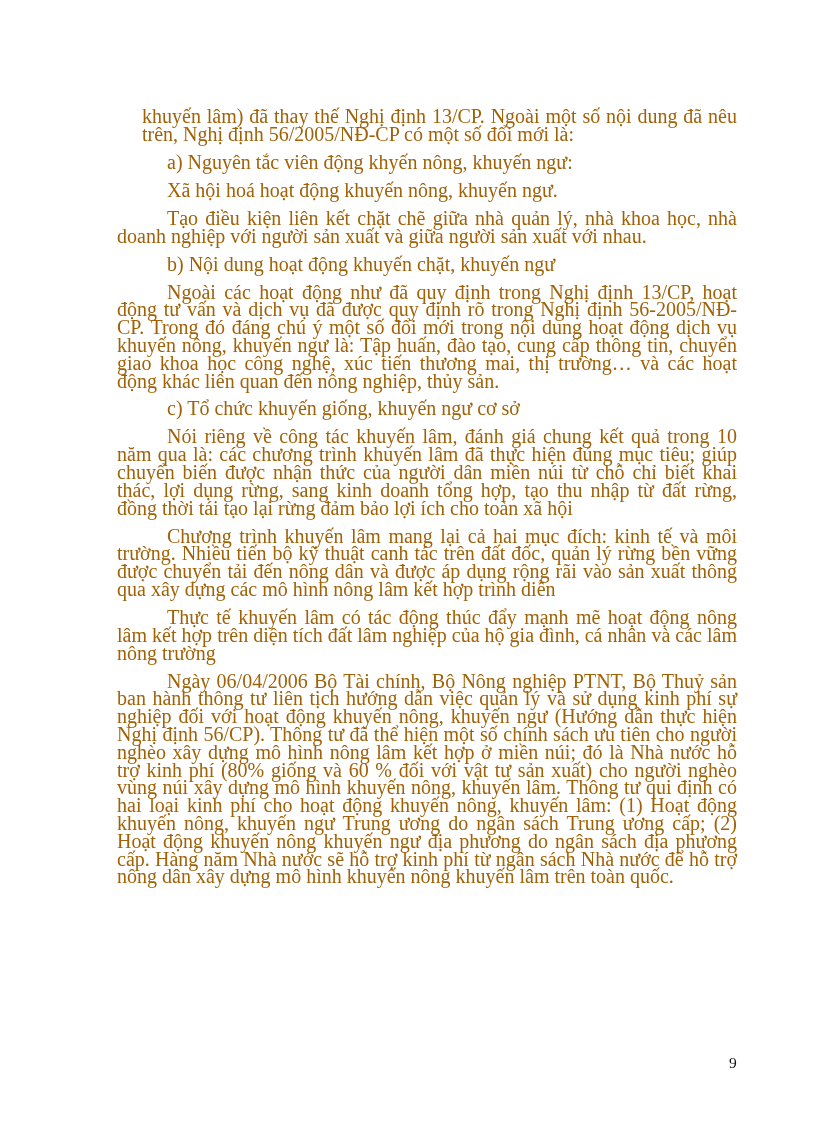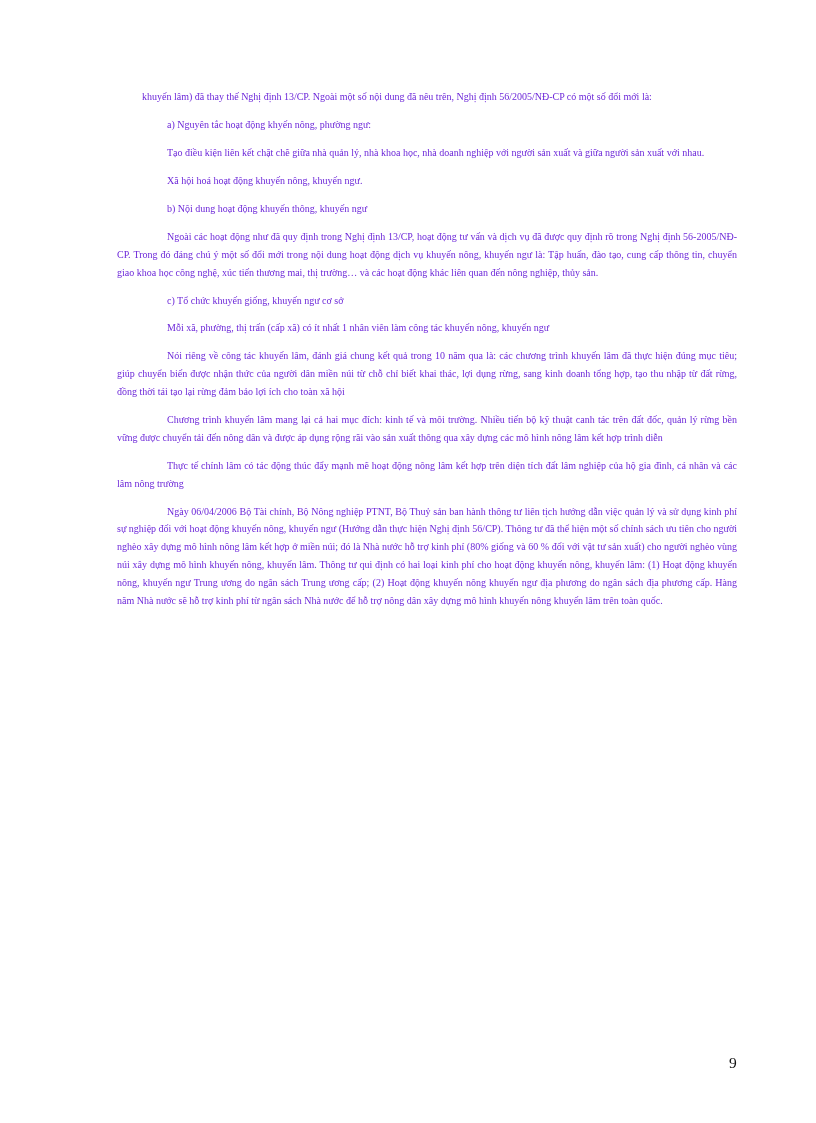--- a/index.html
+++ b/index.html
@@ -1,25 +1,25 @@
 <!DOCTYPE html>
 <html><head>
 <meta charset="utf-8">
 <style>
   html, body { margin: 0; padding: 0; background: #ffffff; }
   body { width: 816px; height: 1123px; position: relative; overflow: hidden; }
   .page {
     position: absolute;
     left: 117px;
-    top: 88px;
+    top: 108px;
     width: 620px;
     font-family: "Liberation Serif", "DejaVu Serif", serif;
-    font-size: 10px;
+    font-size: 20px;
     line-height: 17.8px;
-    color: #6d28d9;
+    color: #a16207;
   }
   .page p {
     margin: 0 0 10.2px 0;
     text-align: justify;
     text-indent: 50px;
   }
   .page p.cont {
     margin-left: 25px;
     text-indent: 0;
   }
@@ -33,26 +33,25 @@
     font-family: "Liberation Serif", "DejaVu Serif", serif;
     font-size: 15.5px;
     color: #111111;
   }
 </style>
 </head>
 <body>
 
 <div class="page">
   <p class="cont">khuyến lâm) đã thay thế Nghị định 13/CP. Ngoài một số nội dung đã nêu trên, Nghị định 56/2005/NĐ-CP có một số đổi mới là:</p>
-  <p class="item">a) Nguyên tắc hoạt động khyến nông, phường ngư:</p>
+  <p class="item">a) Nguyên tắc viên động khyến nông, khuyến ngư:</p>
+  <p>Xã hội hoá hoạt động khuyến nông, khuyến ngư.</p>
   <p>Tạo điều kiện liên kết chặt chẽ giữa nhà quản lý, nhà khoa học, nhà doanh nghiệp với người sản xuất và giữa người sản xuất với nhau.</p>
-  <p>Xã hội hoá hoạt động khuyến nông, khuyến ngư.</p>
-  <p class="item">b) Nội dung hoạt động khuyến thông, khuyến ngư</p>
+  <p class="item">b) Nội dung hoạt động khuyến chặt, khuyến ngư</p>
   <p>Ngoài các hoạt động như đã quy định trong Nghị định 13/CP, hoạt động tư vấn và dịch vụ đã được quy định rõ trong Nghị định 56-2005/NĐ-CP. Trong đó đáng chú ý một số đổi mới trong nội dung hoạt động dịch vụ khuyến nông, khuyến ngư là: Tập huấn, đào tạo, cung cấp thông tin, chuyển giao khoa học công nghệ, xúc tiến thương mai, thị trường… và các hoạt động khác liên quan đến nông nghiệp, thủy sản.</p>
   <p class="item">c) Tổ chức khuyến giống, khuyến ngư cơ sở</p>
-  <p>Mỗi xã, phường, thị trấn (cấp xã) có ít nhất 1 nhân viên làm công tác khuyến nông, khuyến ngư</p>
   <p>Nói riêng về công tác khuyến lâm, đánh giá chung kết quả trong 10 năm qua là: các chương trình khuyến lâm đã thực hiện đúng mục tiêu; giúp chuyển biến được nhận thức của người dân miền núi từ chỗ chỉ biết khai thác, lợi dụng rừng, sang kinh doanh tổng hợp, tạo thu nhập từ đất rừng, đồng thời tái tạo lại rừng đảm bảo lợi ích cho toàn xã hội</p>
   <p>Chương trình khuyến lâm mang lại cả hai mục đích: kinh tế và môi trường. Nhiều tiến bộ kỹ thuật canh tác trên đất đốc, quản lý rừng bền vững được chuyển tải đến nông dân và được áp dụng rộng rãi vào sản xuất thông qua xây dựng các mô hình nông lâm kết hợp trình diễn</p>
-  <p>Thực tế chính lâm có tác động thúc đẩy mạnh mẽ hoạt động nông lâm kết hợp trên diện tích đất lâm nghiệp của hộ gia đình, cá nhân và các lâm nông trường</p>
+  <p>Thực tế khuyến lâm có tác động thúc đẩy mạnh mẽ hoạt động nông lâm kết hợp trên diện tích đất lâm nghiệp của hộ gia đình, cá nhân và các lâm nông trường</p>
   <p>Ngày 06/04/2006 Bộ Tài chính, Bộ Nông nghiệp PTNT, Bộ Thuỷ sản ban hành thông tư liên tịch hướng dẫn việc quản lý và sử dụng kinh phí sự nghiệp đối với hoạt động khuyến nông, khuyến ngư (Hướng dẫn thực hiện Nghị định 56/CP). Thông tư đã thể hiện một số chính sách ưu tiên cho người nghèo xây dựng mô hình nông lâm kết hợp ở miền núi; đó là Nhà nước hỗ trợ kinh phí (80% giống và 60 % đối với vật tư sản xuất) cho người nghèo vùng núi xây dựng mô hình khuyến nông, khuyến lâm. Thông tư qui định có hai loại kinh phí cho hoạt động khuyến nông, khuyến lâm: (1) Hoạt động khuyến nông, khuyến ngư Trung ương do ngân sách Trung ương cấp; (2) Hoạt động khuyến nông khuyến ngư địa phương do ngân sách địa phương cấp. Hàng năm Nhà nước sẽ hỗ trợ kinh phí từ ngân sách Nhà nước để hỗ trợ nông dân xây dựng mô hình khuyến nông khuyến lâm trên toàn quốc.</p>
 </div>
 
 <div class="page-number">9</div>
 
 </body></html>

